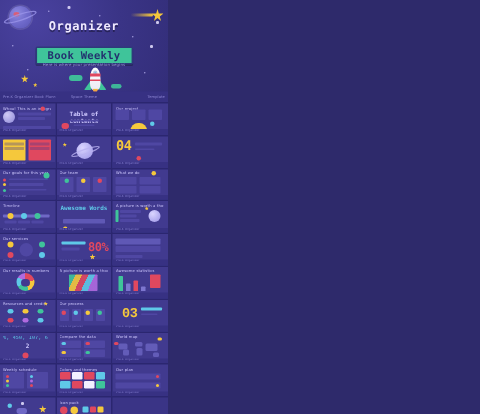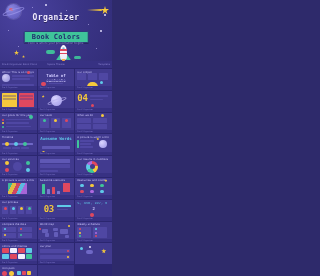--- a/index.html
+++ b/index.html
@@ -190,21 +190,21 @@
 
     <div class="shooting-star">
       <div class="s-tail"></div>
         <div class="s-head"></div>
     </div>
 
     <div class="hero-title">
       <div>Organizer</div>
     </div>
 
-    <div class="hero-badge">Book Colors</div>
+    <div class="hero-badge">Book Weekly</div>
     <div class="hero-sub">Here is where your presentation begins</div>
 
     <div class="cloud-teal"></div>
     <div class="cloud-teal2"></div>
 
     <div class="mini-star-y" style="left:14px;top:50px;"></div>
     <div class="mini-star-y" style="left:22px;top:55px;width:3px;height:3px;"></div>
 
     <div class="rocket">
       <div class="rocket-fin-l"></div>
@@ -344,20 +344,27 @@
     <div class="cell">
       <div class="c-title">Our services</div>
       <div class="dot" style="left:13px;top:6px;width:9px;height:9px;background:#4f47a3;"></div>
       <div class="dot" style="left:5px;top:5px;width:4px;height:4px;background:#f5c83c;"></div>
       <div class="dot" style="left:26px;top:5px;width:4px;height:4px;background:#3fc49a;"></div>
       <div class="dot" style="left:5px;top:12px;width:4px;height:4px;background:#e0485f;"></div>
       <div class="dot" style="left:26px;top:12px;width:4px;height:4px;background:#5fc9e8;"></div>
       <div class="c-foot">Pre-K Organizer</div>
     </div>
 
+    <div class="cell">
+      <div class="box" style="left:3px;top:5px;width:16px;height:2px;background:#5fc9e8;"></div>
+      <div class="box" style="left:3px;top:9px;width:12px;height:1.6px;"></div>
+      <div class="bigno" style="left:21px;top:4px;font-size:8px;color:#e0485f;">80%</div>
+      <div class="mini-star-y" style="left:22px;top:13px;width:4px;height:4px;"></div>
+      <div class="c-foot">Pre-K Organizer</div>
+    </div>
 
     <div class="cell">
       <div class="box" style="left:2px;top:2.5px;width:30px;height:4px;background:#5f58b5;"></div>
       <div class="box" style="left:2px;top:8px;width:30px;height:4px;background:#4f47a3;"></div>
       <div class="box" style="left:2px;top:13.5px;width:18px;height:2.5px;background:#4f47a3;"></div>
       <div class="c-foot">Pre-K Organizer</div>
     </div>
 
     <div class="cell">
       <div class="c-title">Our results in numbers</div>
@@ -400,21 +407,21 @@
       <div class="box" style="left:18px;top:6px;width:6px;height:8px;"></div>
       <div class="box" style="left:26px;top:6px;width:6px;height:8px;"></div>
       <div class="dot" style="left:3.5px;top:7px;width:3px;height:3px;background:#e0485f;"></div>
       <div class="dot" style="left:11.5px;top:7px;width:3px;height:3px;background:#5fc9e8;"></div>
       <div class="dot" style="left:19.5px;top:7px;width:3px;height:3px;background:#f5c83c;"></div>
       <div class="dot" style="left:27.5px;top:7px;width:3px;height:3px;background:#3fc49a;"></div>
       <div class="c-foot">Pre-K Organizer</div>
     </div>
 
     <div class="cell">
-      <div class="bigno" style="left:6px;top:5px;">03</div>
+      <div class="bigno" style="left:6px;top:5px;font-family:Liberation Mono, monospace;">03</div>
       <div class="box" style="left:19px;top:5px;width:14px;height:2px;background:#5fc9e8;"></div>
       <div class="box" style="left:19px;top:9px;width:11px;height:1.5px;"></div>
       <div class="c-foot">Pre-K Organizer</div>
     </div>
 
     <div class="cell">
       <div class="c-title" style="color:#5fc9e8;font-family:'DejaVu Sans Mono',monospace;font-size:3.4px;top:2px;">%, 450, 107, 6</div>
       <div class="centertext" style="top:7px;font-size:4px;color:#cfc9ff;">2</div>
       <div class="dot" style="left:15px;top:13px;width:4px;height:4px;background:#e0485f;"></div>
       <div class="c-foot">Pre-K Organizer</div>

